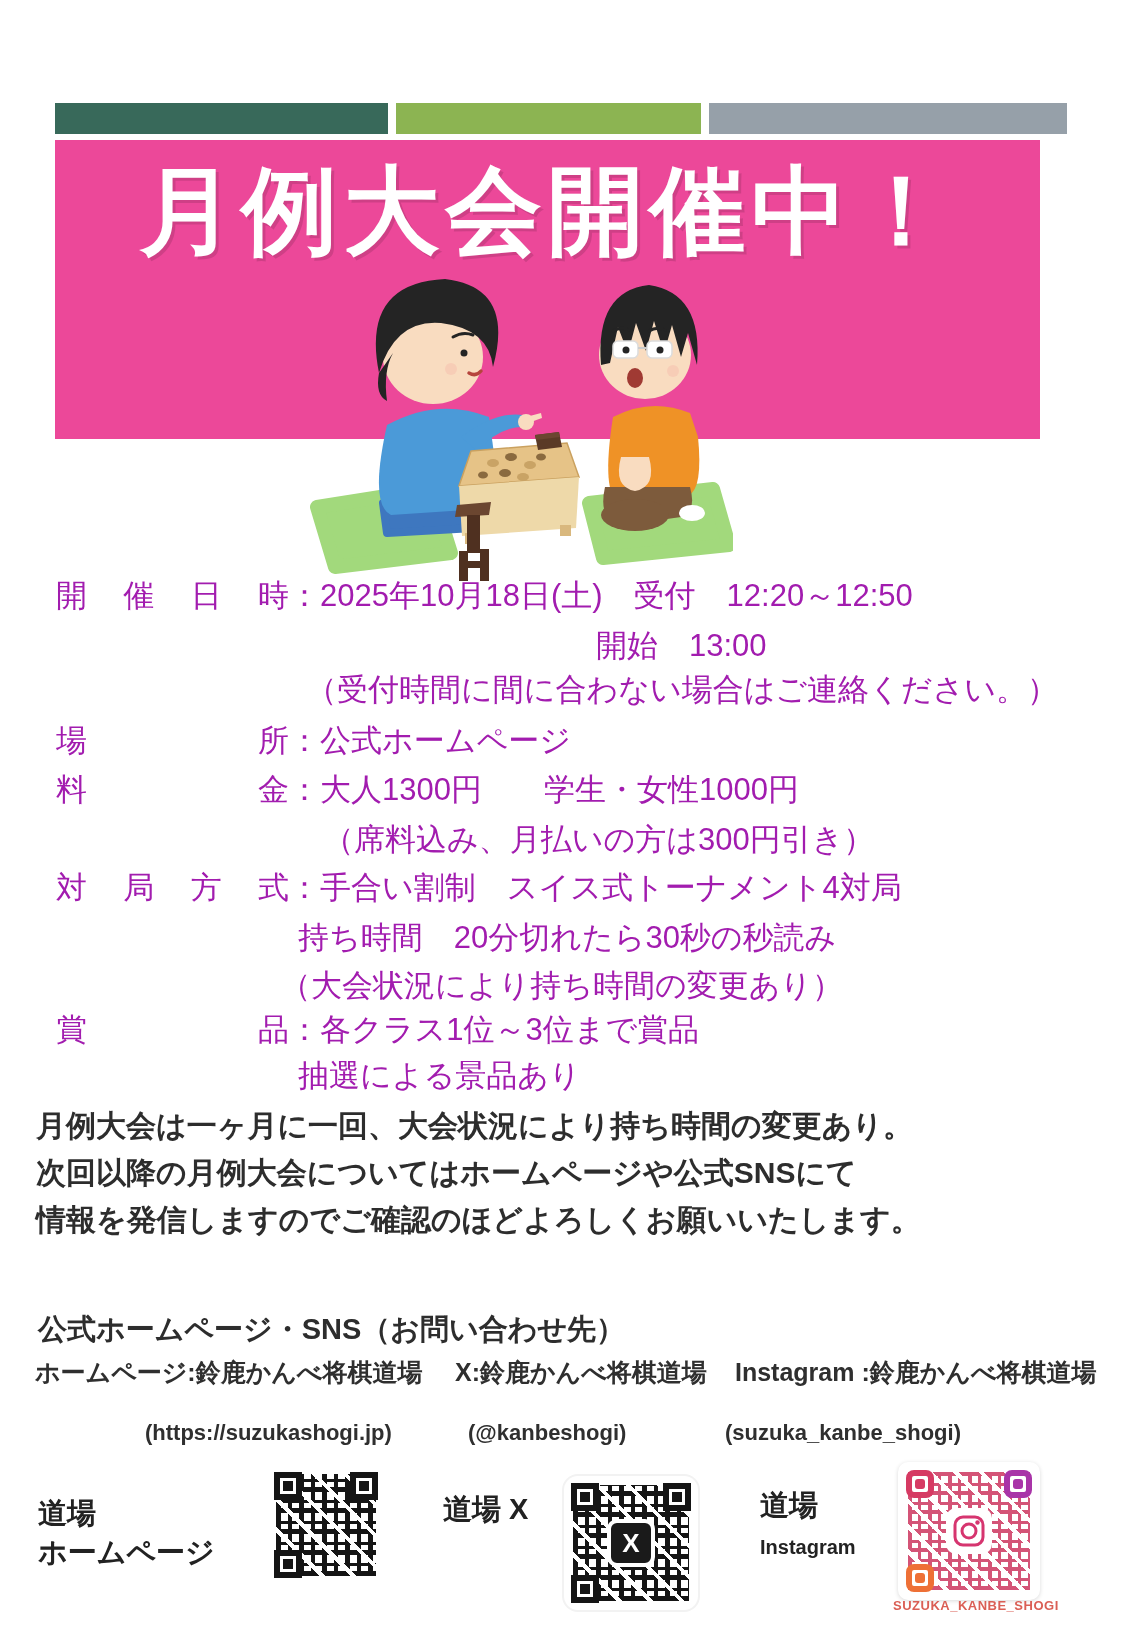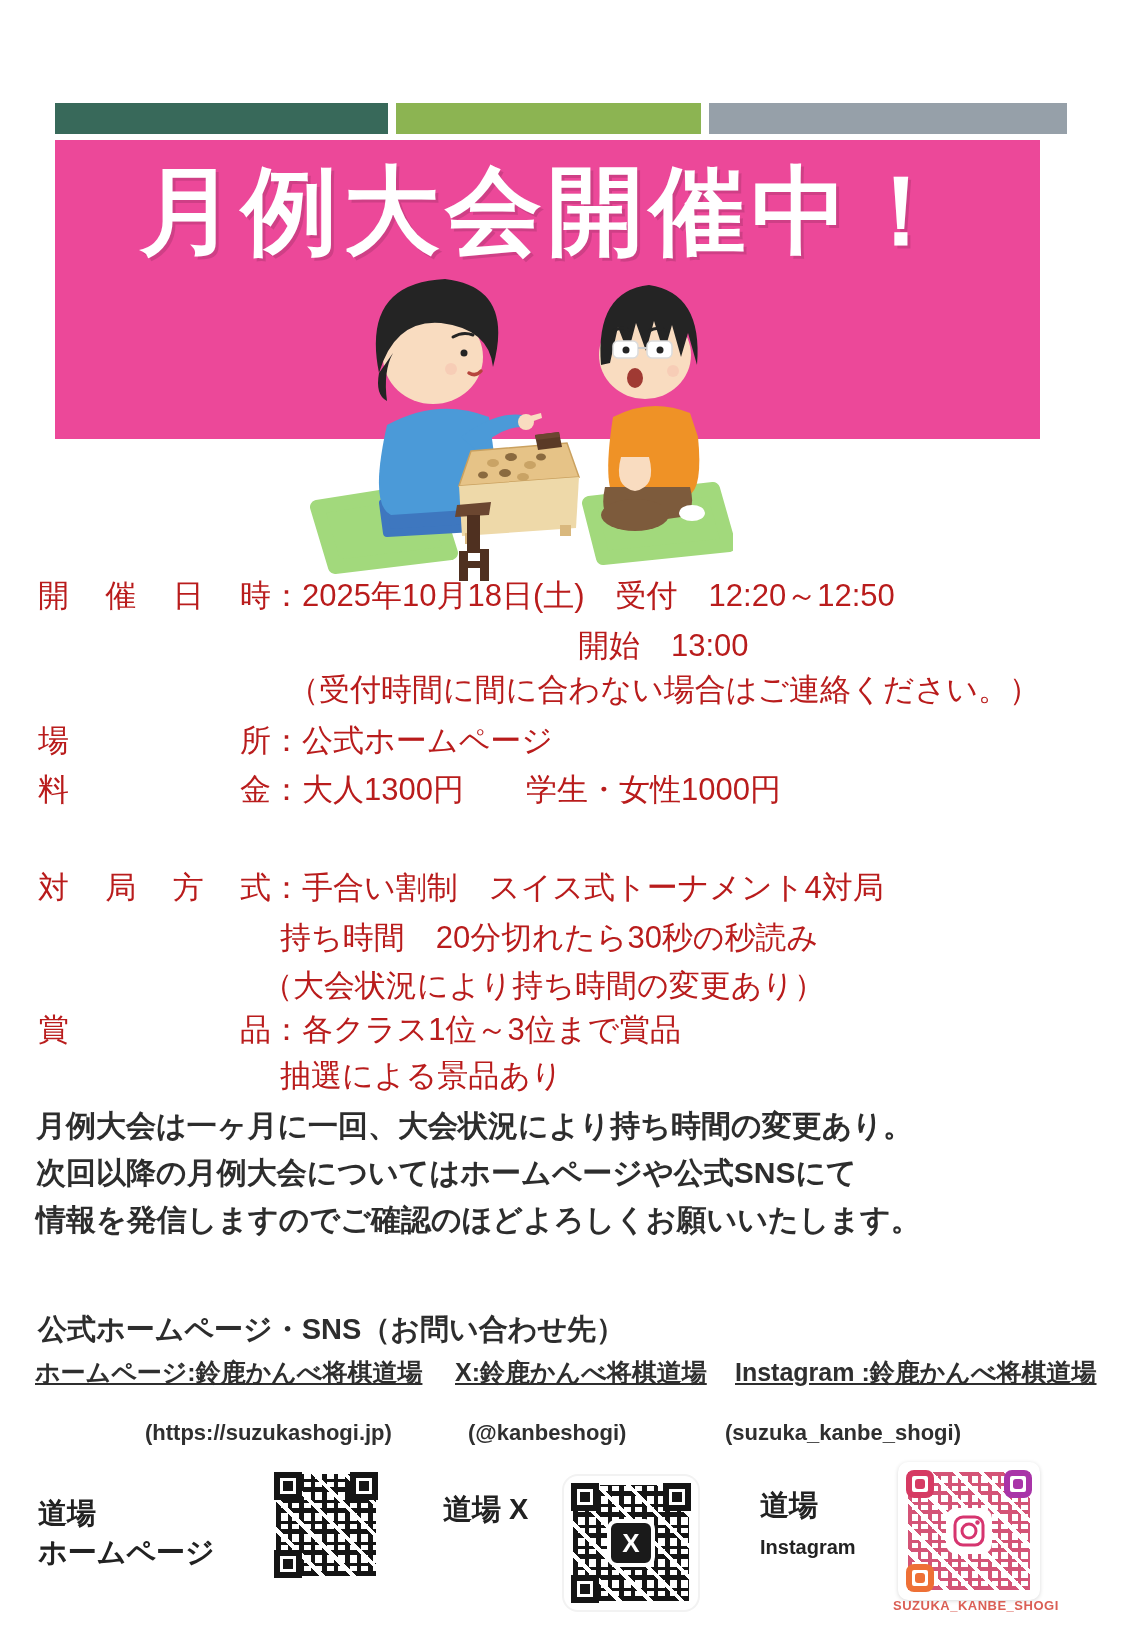--- a/index.html
+++ b/index.html
@@ -23,30 +23,30 @@
     position:absolute; left:0; top:8px; width:100%;
     text-align:center; color:#ffffff; font-weight:bold;
     font-size:96px; letter-spacing:6px; white-space:nowrap;
     text-shadow:3px 3px 0 rgba(0,0,0,0.12);
   }
 
   
   .illustration { position:absolute; left:283px; top:265px; width:450px; height:320px; }
 
   
-  .body-line { position:absolute; font-size:31px; color:#b91c1c; white-space:pre; line-height:1.15; }
+  .body-line { position:absolute; font-size:31px; color:#a21caf; white-space:pre; line-height:1.15;margin-left:18px; }
   .row-label {
     display:inline-block; width:233px; vertical-align:bottom;
     text-align:justify; text-align-last:justify; text-justify:inter-character;
   }
   .note-line { position:absolute; left:36px; font-size:30px; font-weight:bold; color:#2d2d2d; white-space:pre; }
 
   
   .contact-heading { position:absolute; left:38px; top:1310px; font-size:29px; font-weight:bold; color:#2d2d2d; }
-  .sns-name   { position:absolute; top:1356px; font-size:25px; font-weight:bold; color:#2f2f2f; white-space:pre;text-decoration:underline; }
+  .sns-name   { position:absolute; top:1356px; font-size:25px; font-weight:bold; color:#2f2f2f; white-space:pre; }
   .sns-handle { position:absolute; top:1420px; font-size:22px; font-weight:bold; color:#2f2f2f; white-space:pre; }
 
   .qr-label { position:absolute; font-size:29px; font-weight:bold; color:#222; white-space:pre; line-height:1.35; }
 
   .qr-card { position:absolute; background:#ffffff; }
   .qr-noise {
     position:absolute; inset:6px;
     background-image:
       repeating-linear-gradient(45deg,  transparent 0 9px,  #ffffff 9px 13px, transparent 13px 22px),
       repeating-linear-gradient(0deg,   #151515 0 5px, transparent 5px 10px, #151515 10px 13px, transparent 13px 21px),
@@ -151,20 +151,21 @@
     <rect x="176" y="286" width="9" height="30" fill="#4f3020"></rect>
     <rect x="197" y="284" width="9" height="32" fill="#4f3020"></rect>
     <rect x="178" y="296" width="26" height="7" fill="#4f3020"></rect>
   </svg>
 
   <div class="body-line" style="left:38px; top:578px"><span class="row-label">開催日時</span><span class="row-content">：2025年10月18日(土)　受付　12:20～12:50</span></div>
   <div class="body-line" style="left:578px; top:628px"><span>開始　13:00</span></div>
   <div class="body-line" style="left:288px; top:672px"><span>（受付時間に間に合わない場合はご連絡ください。）</span></div>
   <div class="body-line" style="left:38px; top:723px"><span class="row-label">場所</span><span>：公式ホームページ</span></div>
   <div class="body-line" style="left:38px; top:772px"><span class="row-label">料金</span><span>：大人1300円　　学生・女性1000円</span></div>
+  <div class="body-line" style="left:305px; top:822px"><span>（席料込み、月払いの方は300円引き）</span></div>
   <div class="body-line" style="left:38px; top:870px"><span class="row-label">対局方式</span><span>：手合い割制　スイス式トーナメント4対局</span></div>
   <div class="body-line" style="left:280px; top:920px"><span>持ち時間　20分切れたら30秒の秒読み</span></div>
   <div class="body-line" style="left:262px; top:968px"><span>（大会状況により持ち時間の変更あり）</span></div>
   <div class="body-line" style="left:38px; top:1012px"><span class="row-label">賞品</span><span>：各クラス1位～3位まで賞品</span></div>
   <div class="body-line" style="left:280px; top:1058px"><span>抽選による景品あり</span></div>
 
   <div class="note-line" style="top:1106px">月例大会は一ヶ月に一回、大会状況により持ち時間の変更あり。</div>
   <div class="note-line" style="top:1153px">次回以降の月例大会についてはホームページや公式SNSにて</div>
   <div class="note-line" style="top:1200px">情報を発信しますのでご確認のほどよろしくお願いいたします。</div>
 

